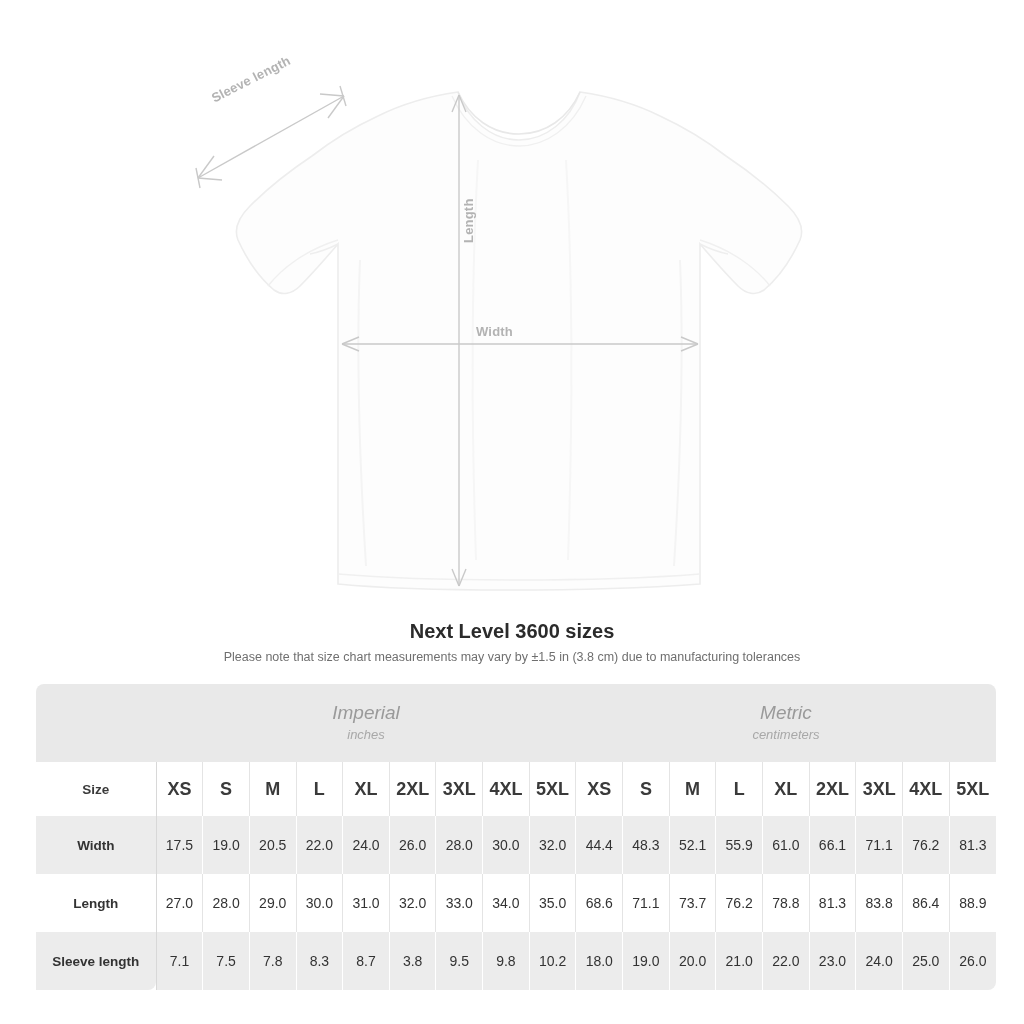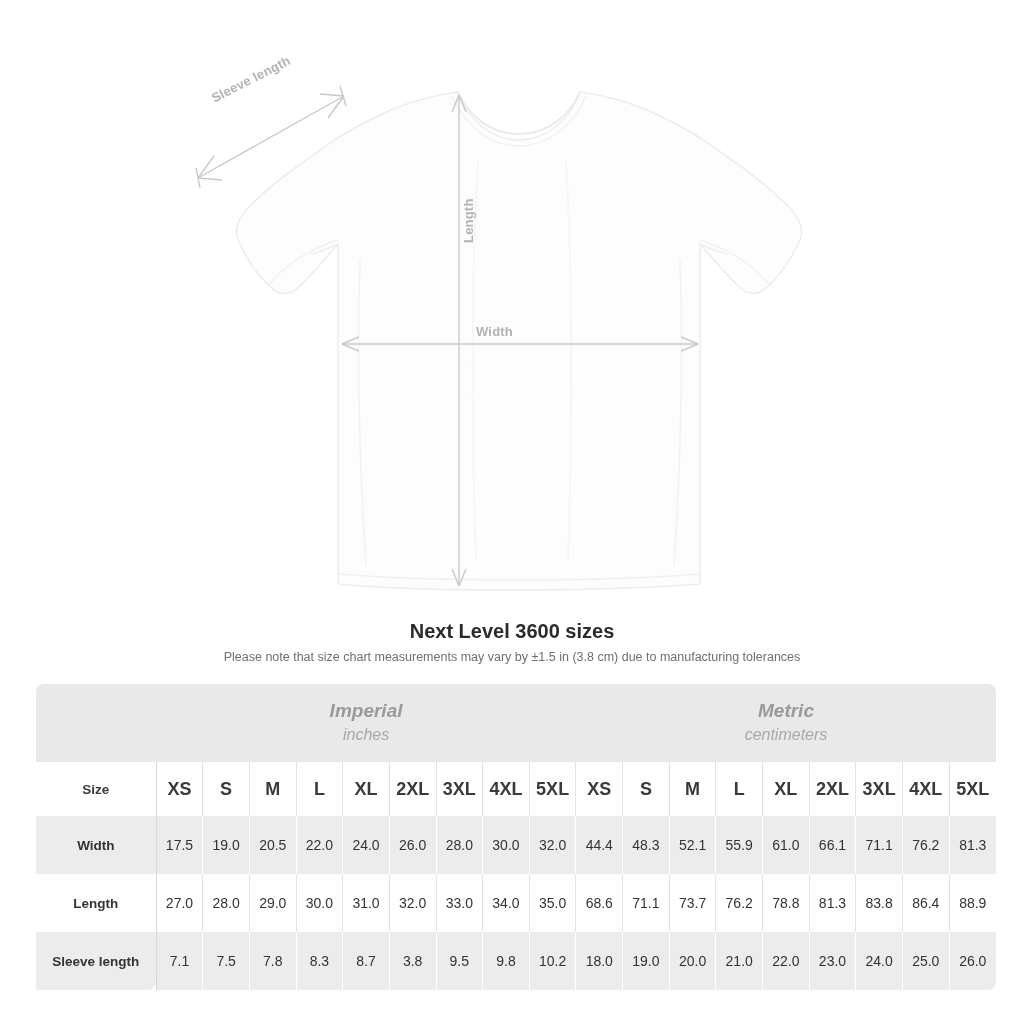--- a/index.html
+++ b/index.html
@@ -90,26 +90,26 @@
 
   tr.system-row td {
     height: 78px;
     background: #e9e9e9;
   }
   tr.system-row td:first-child { background: #e9e9e9; border-radius: 8px 0 0 0; }
   tr.system-row td:last-child { border-radius: 0 8px 0 0; }
   .system-name {
     font-size: 19px;
     font-style: italic;
-    font-weight: bold;
+    font-weight: normal;
     color: #9a9a9a;
     line-height: 1.25;
   }
   .system-unit {
-    font-size: 16px;
+    font-size: 13px;
     font-style: italic;
     color: #a8a8a8;
     line-height: 1.5;
   }
 
   tr.head-row td {
     height: 54px;
     font-size: 18px;
     font-weight: bold;
     color: #3a3a3a;

